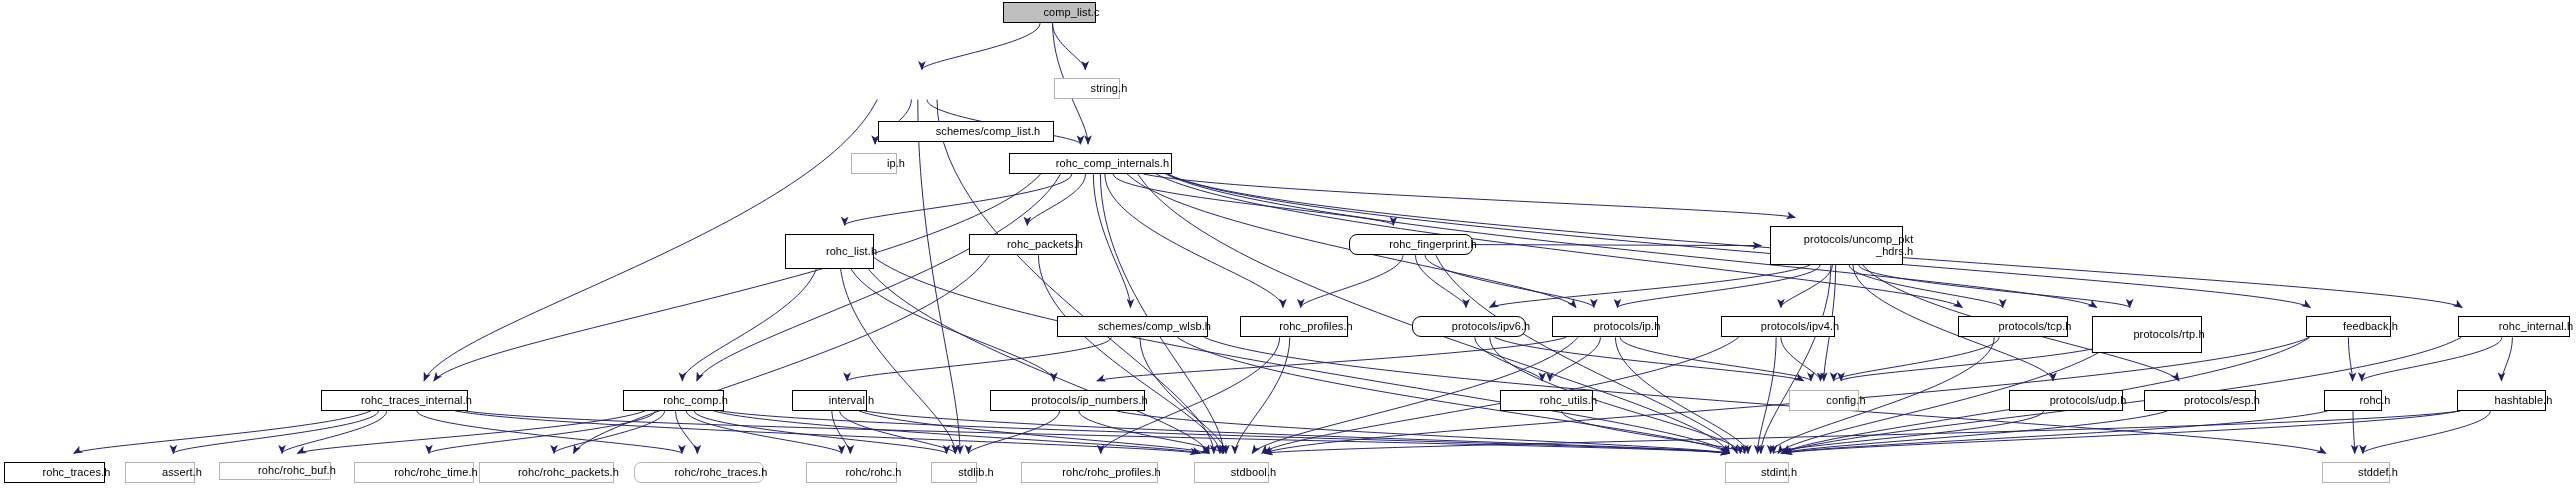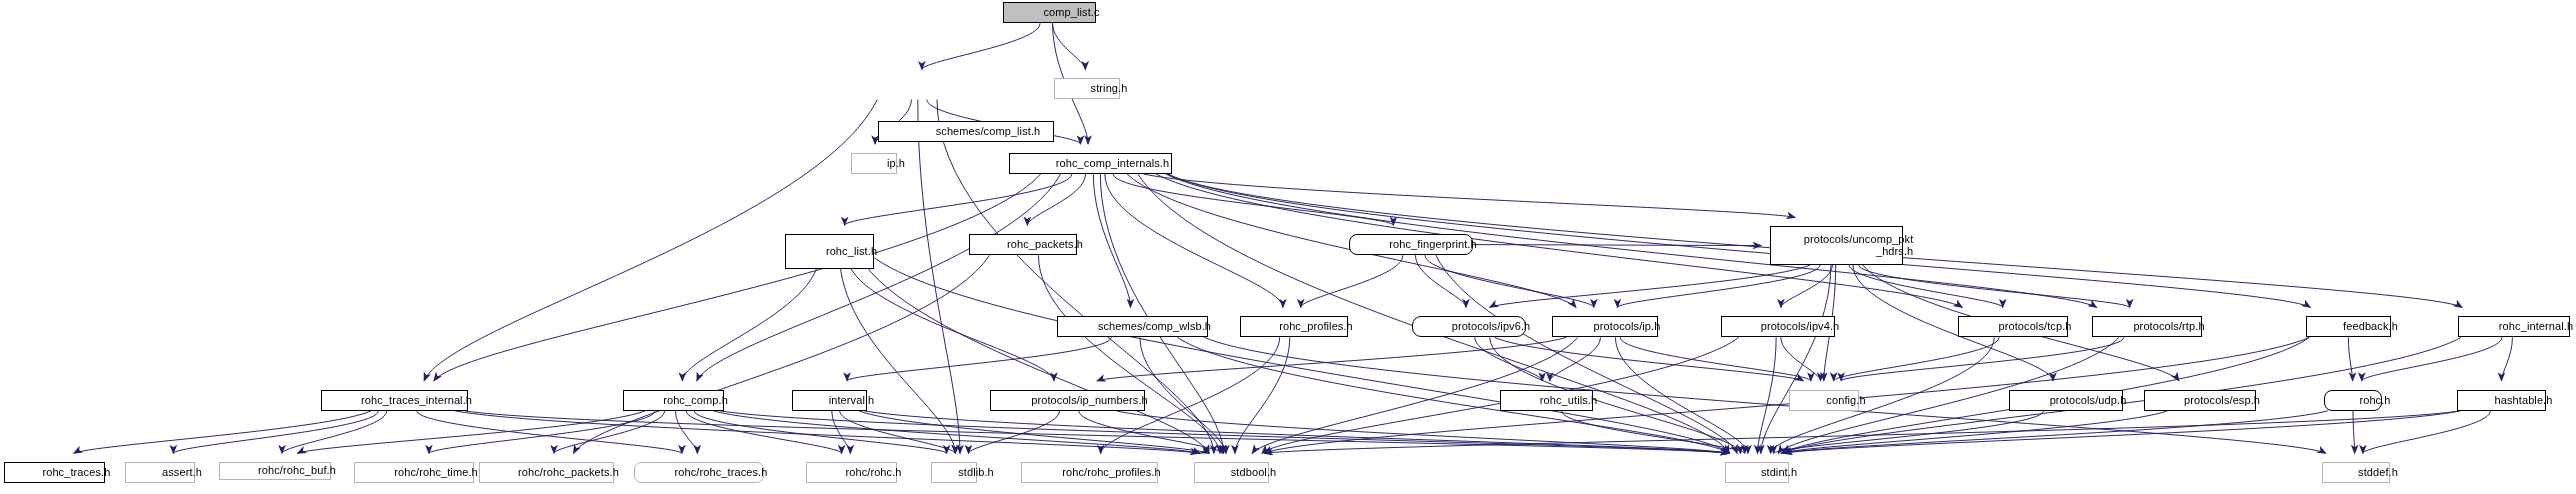--- a/index.html
+++ b/index.html
@@ -155,32 +155,32 @@
       <div class="node local" style="left: 969px; top: 234px; width: 108px; height: 21px;">rohc_packets.h</div>
       <div class="node local" style="left: 1349px; top: 234px; width: 124px; height: 21px; border-radius: 8px;">rohc_fingerprint.h</div>
       <div class="node local" style="left: 1770px; top: 226px; width: 133px; height: 39px;">protocols/uncomp_pkt
 _hdrs.h</div>
       <div class="node local" style="left: 1057px; top: 316px; width: 151px; height: 21px;">schemes/comp_wlsb.h</div>
       <div class="node local" style="left: 1240px; top: 316px; width: 108px; height: 21px;">rohc_profiles.h</div>
       <div class="node local" style="left: 1412px; top: 316px; width: 114px; height: 21px; border-radius: 9px;">protocols/ipv6.h</div>
       <div class="node local" style="left: 1552px; top: 316px; width: 106px; height: 21px;">protocols/ip.h</div>
       <div class="node local" style="left: 1721px; top: 316px; width: 114px; height: 21px;">protocols/ipv4.h</div>
       <div class="node local" style="left: 1958px; top: 316px; width: 110px; height: 21px;">protocols/tcp.h</div>
-      <div class="node local" style="left: 2092px; top: 316px; width: 110px; height: 21px;">protocols/rtp.h</div>
+      <div class="node local" style="left: 2092px; top: 316px; width: 110px; height: 37px;">protocols/rtp.h</div>
       <div class="node local" style="left: 2306px; top: 316px; width: 85px; height: 21px;">feedback.h</div>
       <div class="node local" style="left: 2458px; top: 316px; width: 112px; height: 21px;">rohc_internal.h</div>
       <div class="node local" style="left: 321px; top: 390px; width: 147px; height: 21px;">rohc_traces_internal.h</div>
       <div class="node local" style="left: 623px; top: 390px; width: 101px; height: 21px;">rohc_comp.h</div>
       <div class="node local" style="left: 792px; top: 390px; width: 75px; height: 21px;">interval.h</div>
       <div class="node local" style="left: 990px; top: 390px; width: 155px; height: 21px;">protocols/ip_numbers.h</div>
       <div class="node local" style="left: 1500px; top: 390px; width: 93px; height: 21px;">rohc_utils.h</div>
       <div class="node sys" style="left: 1789px; top: 390px; width: 70px; height: 21px;">config.h</div>
       <div class="node local" style="left: 2009px; top: 390px; width: 114px; height: 21px;">protocols/udp.h</div>
       <div class="node local" style="left: 2144px; top: 390px; width: 112px; height: 21px;">protocols/esp.h</div>
-      <div class="node local" style="left: 2324px; top: 390px; width: 58px; height: 21px; border-radius: 8px;">rohc.h</div>
+      <div class="node local" style="left: 2324px; top: 390px; width: 58px; height: 21px;">rohc.h</div>
       <div class="node local" style="left: 2457px; top: 390px; width: 89px; height: 21px;">hashtable.h</div>
       <div class="node local" style="left: 3.9px; top: 462px; width: 101px; height: 21px;">rohc_traces.h</div>
       <div class="node sys" style="left: 125px; top: 462px; width: 70px; height: 21px;">assert.h</div>
       <div class="node sys" style="left: 219px; top: 462px; width: 112px; height: 18px;">rohc/rohc_buf.h</div>
       <div class="node sys" style="left: 354px; top: 462px; width: 120px; height: 21px;">rohc/rohc_time.h</div>
       <div class="node sys" style="left: 479px; top: 462px; width: 135px; height: 21px;">rohc/rohc_packets.h</div>
       <div class="node sys" style="left: 634px; top: 462px; width: 130px; height: 21px; border-radius: 7px;">rohc/rohc_traces.h</div>
       <div class="node sys" style="left: 806px; top: 462px; width: 91px; height: 21px;">rohc/rohc.h</div>
       <div class="node sys" style="left: 931px; top: 462px; width: 40px; height: 21px;">stdlib.h</div>
       <div class="node sys" style="left: 1021px; top: 462px; width: 137px; height: 21px;">rohc/rohc_profiles.h</div>

